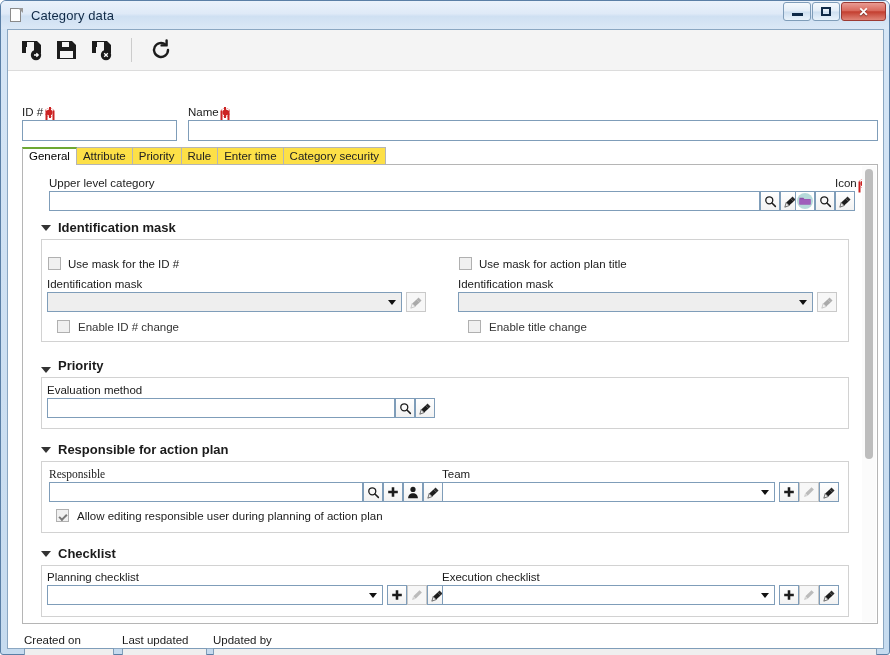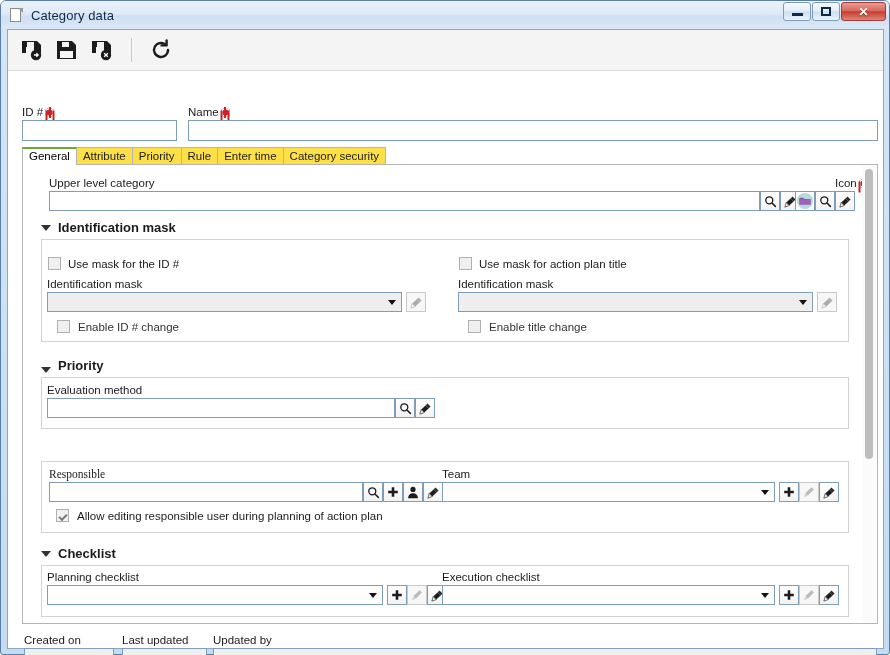--- a/index.html
+++ b/index.html
@@ -526,20 +526,24 @@
           </svg>
         </div>
         <div class="ibtn" style="left:392px; top:233px;">
           <svg width="13" height="13" viewBox="0 0 16 16">
             <path d="M10.5 1.8l3.7 3.7-2.4 2.4-3.7-3.7z" fill="#2b2b2b"></path>
             <path d="M8.1 4.2l3.7 3.7L6.4 13 2.7 9.3z" fill="#1c1c1c"></path>
             <path d="M2.7 9.3L1 15l5.4-2z" fill="#efefef" stroke="#2b2b2b" stroke-width="0.8"></path>
           </svg>
         </div>
 
+        <div class="sect-header" style="left:18px; top:277px;">
+          <span class="caret"></span>
+          <span>Responsible for action plan</span>
+        </div>
         <div class="sect-box" style="left:18px; top:296px; width:808px; height:72px;"></div>
 
         <div class="lbl" style="left:26px; top:303px;font-family:Liberation Serif, serif;">Responsible</div>
         <input class="inp" style="left: 26px; top: 317px; width: 314px;" value="">
         <div class="ibtn" style="left:340px; top:317px;">
           <svg width="13" height="13" viewBox="0 0 16 16">
             <circle cx="6.5" cy="6.5" r="4.3" stroke="#1c1c1c" stroke-width="1.6" fill="none"></circle>
             <path d="M9.8 9.8L14 14" stroke="#1c1c1c" stroke-width="1.8" stroke-linecap="round"></path>
           </svg>
         </div>

